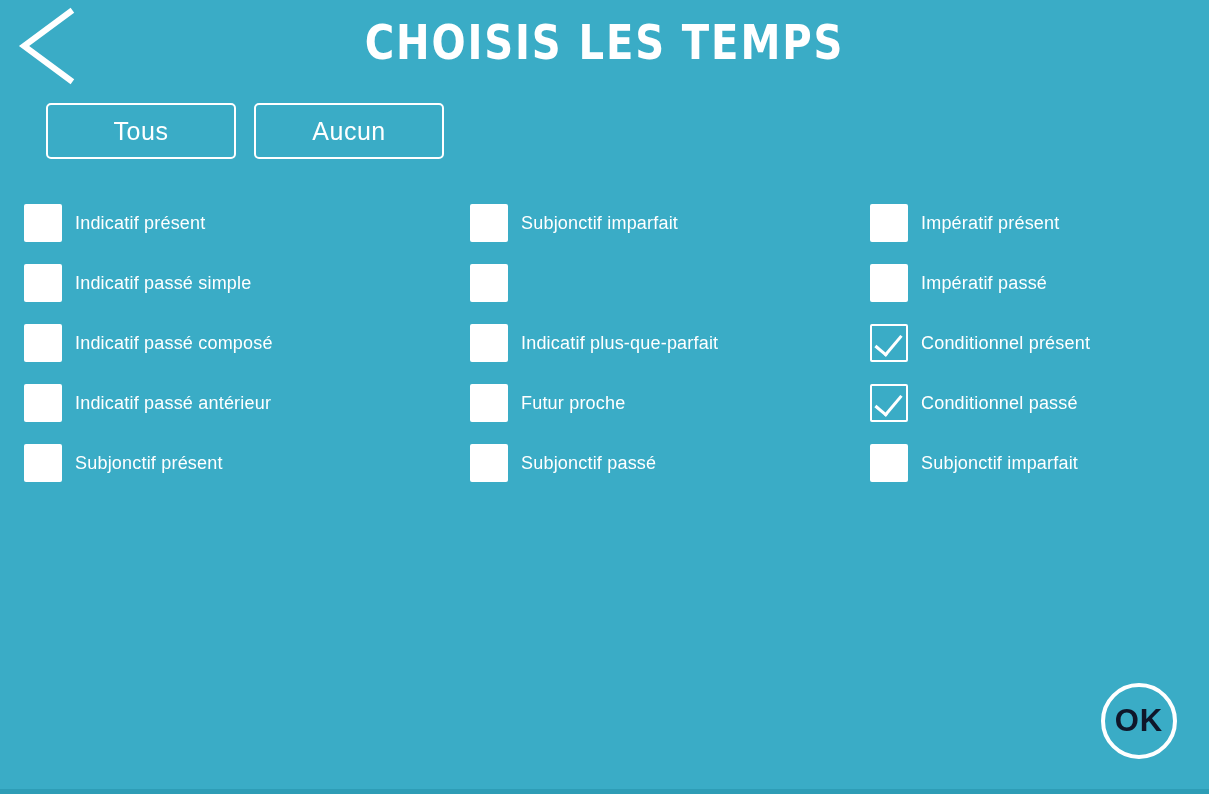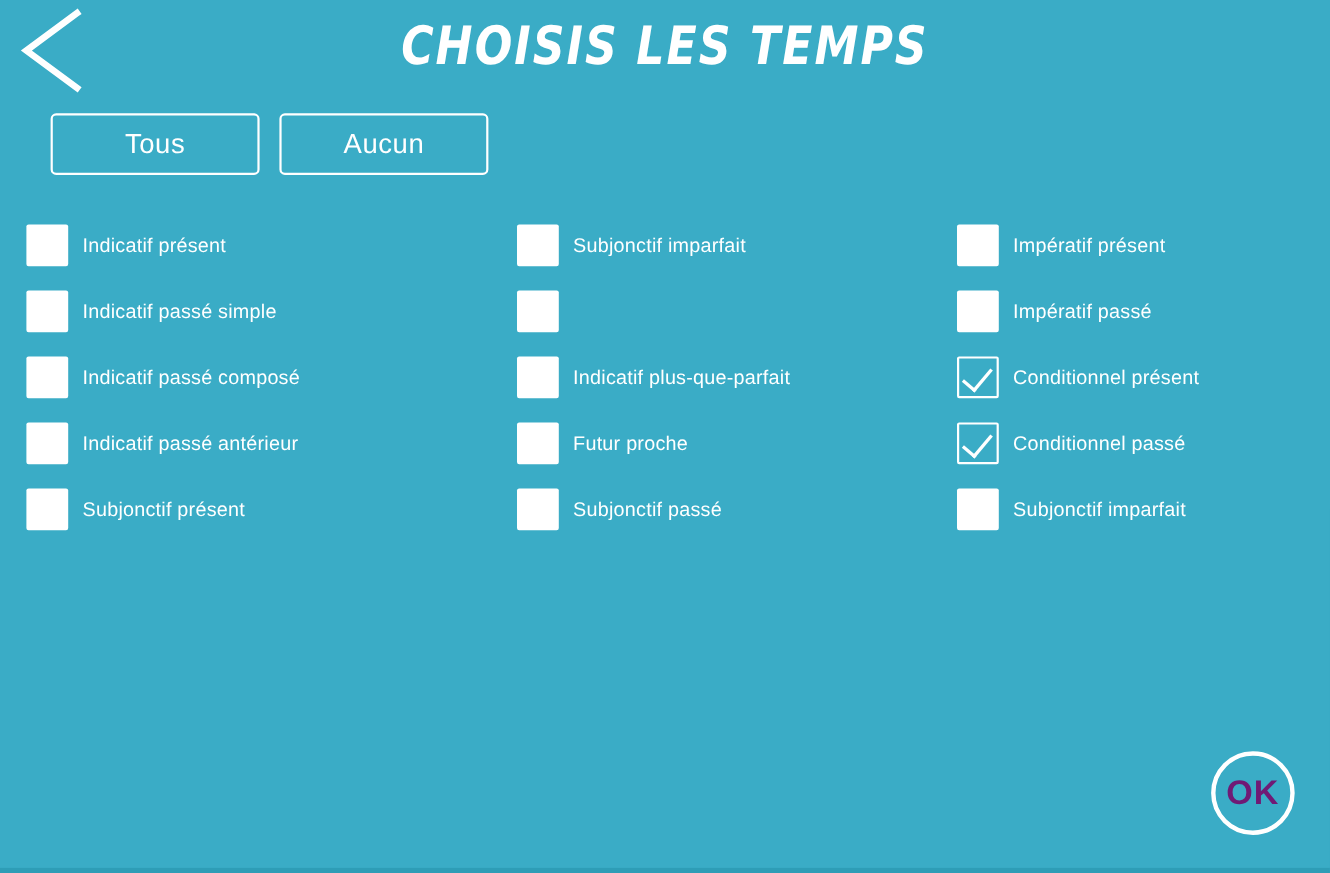--- a/index.html
+++ b/index.html
@@ -20,21 +20,20 @@
     inset: 0;
     background: #3aacc6;
   }
   
   .header {
     position: absolute;
     top: 0;
     left: 0;
     width: 1209px;
     height: 96px;
-    font-style: italic;
   }
   .back-btn {
     position: absolute;
     left: 14px;
     top: 6px;
     width: 70px;
     height: 80px;
     cursor: pointer;
   }
   .back-btn svg {
@@ -136,21 +135,21 @@
     width: 76px;
     height: 76px;
     border-radius: 50%;
     border: 4px solid #ffffff;
     display: flex;
     align-items: center;
     justify-content: center;
     font-size: 31px;
     font-weight: bold;
     letter-spacing: 1px;
-    color: #701a75;
+    color: #0f172a;
     cursor: pointer;
     box-sizing: border-box;
   }
   .bottom-line {
     position: absolute;
     left: 0;
     bottom: 0;
     width: 1209px;
     height: 5px;
     background: #2e9db6;

